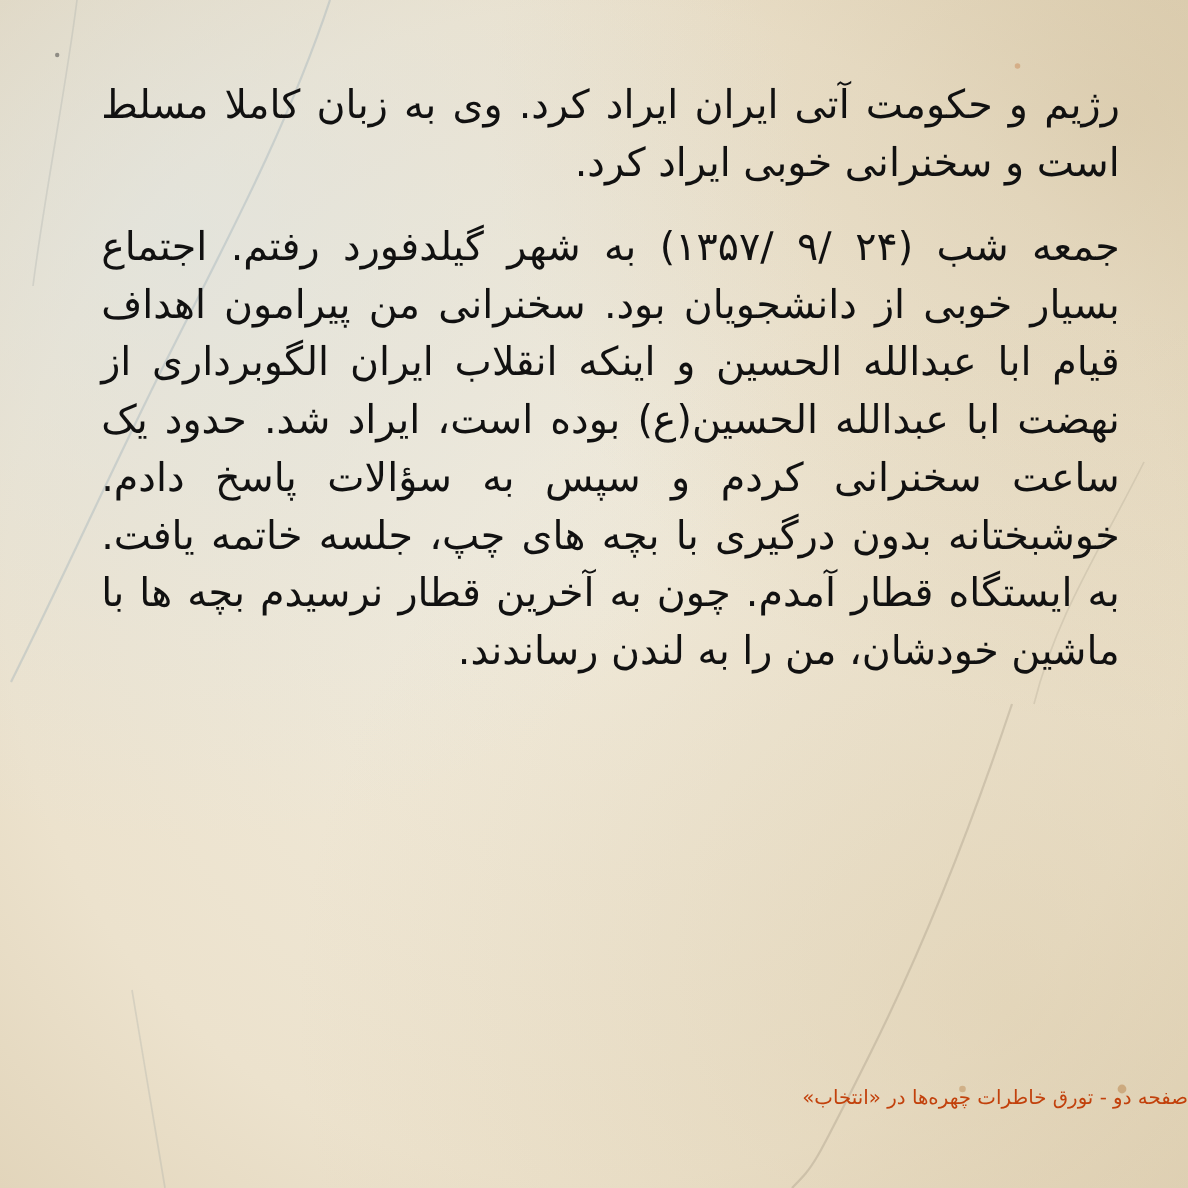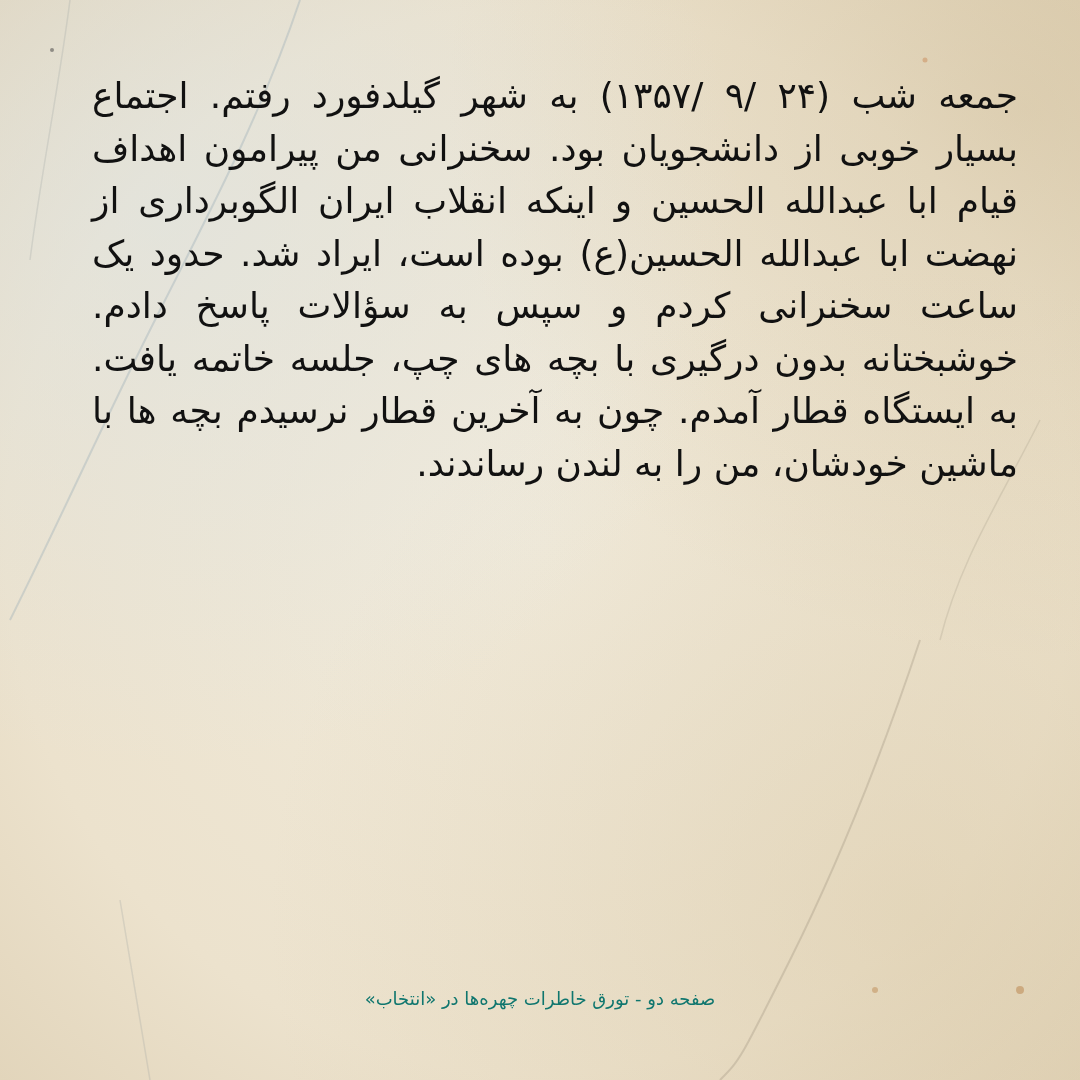--- a/index.html
+++ b/index.html
@@ -44,22 +44,22 @@
       margin: 0;
     }
     .para + .para {
       margin-top: 24px;
     }
     .footer {
       position: absolute;
       top: 988px;
       left: 0;
       right: 0;
-      text-align: center;
-      color: #0f766e;
+      text-align: right;
+      color: #c2410c;
       font-size: 18px;
       direction: rtl;
     }
   </style>
 </head>
 <body>
 
 <div class="paper"></div>
 
 <svg class="crease" width="1080" height="1080" viewBox="0 0 1080 1080">
@@ -68,16 +68,17 @@
   <path d="M920 640 C 880 760, 840 860, 790 960 S 740 1060, 720 1080" stroke="rgba(160,150,130,0.35)" stroke-width="2" fill="none"></path>
   <path d="M1040 420 C 1000 500, 960 560, 940 640" stroke="rgba(160,150,130,0.25)" stroke-width="1.5" fill="none"></path>
   <path d="M120 900 C 130 960, 140 1020, 150 1080" stroke="rgba(150,160,160,0.25)" stroke-width="1.5" fill="none"></path>
   <circle cx="1020" cy="990" r="4" fill="rgba(180,120,60,0.45)"></circle>
   <circle cx="875" cy="990" r="3" fill="rgba(180,120,60,0.4)"></circle>
   <circle cx="925" cy="60" r="2.5" fill="rgba(200,130,80,0.45)"></circle>
   <circle cx="52" cy="50" r="2" fill="rgba(60,60,60,0.5)"></circle>
 </svg>
 
 <div class="content">
+  <p class="para">رژیم و حکومت آتی ایران ایراد کرد. وی به زبان کاملا مسلط است و سخنرانی خوبی ایراد کرد.</p>
   <p class="para">جمعه شب (۲۴ /۹ /۱۳۵۷) به شهر گیلدفورد رفتم. اجتماع بسیار خوبی از دانشجویان بود. سخنرانی من پیرامون اهداف قیام ابا عبدالله الحسین و اینکه انقلاب ایران الگوبرداری از نهضت ابا عبدالله الحسین(ع) بوده است، ایراد شد. حدود یک ساعت سخنرانی کردم و سپس به سؤالات پاسخ دادم. خوشبختانه بدون درگیری با بچه های چپ، جلسه خاتمه یافت. به ایستگاه قطار آمدم. چون به آخرین قطار نرسیدم بچه ها با ماشین خودشان، من را به لندن رساندند.</p>
 </div>
 
 <div class="footer">صفحه دو - تورق خاطرات چهره‌ها در «انتخاب»</div>
 
 </body></html>

